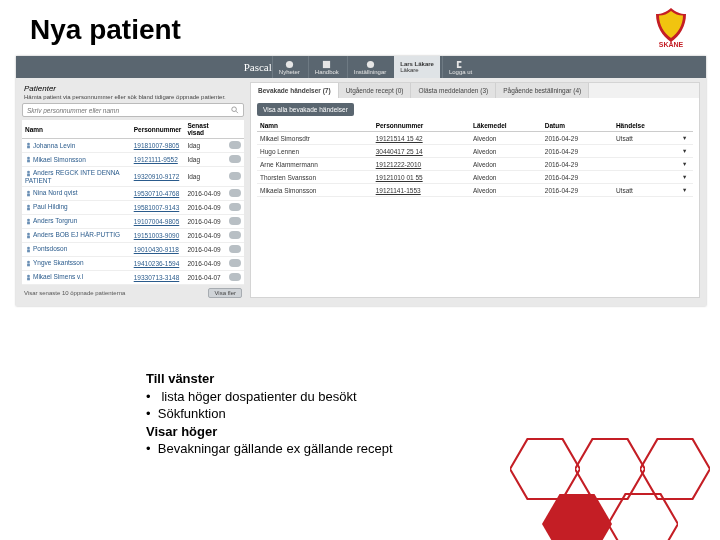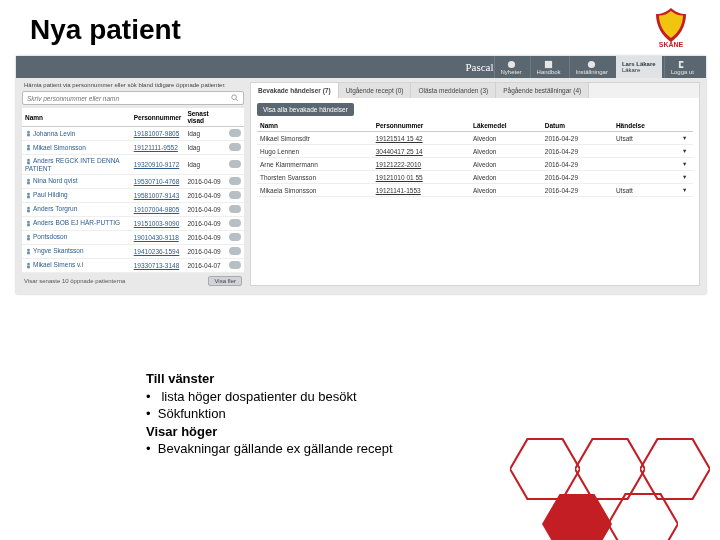--- a/index.html
+++ b/index.html
@@ -5,21 +5,21 @@
   * { box-sizing: border-box; margin: 0; padding: 0; }
   body { font-family: Arial, sans-serif; background: #fff; width: 720px; height: 540px; position: relative; overflow: hidden; }
 
   .slide-title { font-size: 28px; font-weight: bold; padding: 14px 0 10px 30px; }
 
   .logo { position: absolute; top: 8px; right: 24px; width: 50px; height: 40px; }
 
   .app-window { margin: 0 14px 0 16px; box-shadow: 0 0 2px rgba(0,0,0,.3); font-size: 7px; background:#e9e9e9; }
 
   
-  .app-bar { background:#5a6670; height: 22px; display: flex; align-items: center; justify-content: flex-end; color:#fff; padding: 0 6px; }
+  .app-bar { background:#5a6670; height: 22px; display: flex; align-items: center; justify-content: center; color:#fff; padding: 0 6px; }
   .app-bar-title { font-family: Georgia, serif; font-size: 11px; }
   .app-bar-right { display:flex; gap:2px; align-items:stretch; height:100%; }
   .app-icon { display:flex; flex-direction:column; align-items:center; justify-content:center; padding: 0 6px; font-size:6px; color:#e6e6e6; border-left:1px solid #6e7a83; }
   .app-icon svg { width:9px; height:9px; fill:#e6e6e6; }
   .user-block { background:#dfe3e6; color:#333; padding: 0 6px; display:flex; flex-direction:column; justify-content:center; font-size:6px; line-height:1.05; }
   .user-block .n { font-weight:bold; }
 
   .app-body { display:flex; background:#e9e9e9; padding: 4px 6px 8px 6px; gap:6px; }
 
   
@@ -107,20 +107,21 @@
             <path d="M1 1h5v2H3v4h3v2H1z"></path>
           </svg>
           <span>Logga ut</span>
         </div>
     </div>
   </div>
 
   <div class="app-body">
 
     <div class="left-panel">
+      <div class="panel-head">Patienter</div>
       <div class="panel-sub">Hämta patient via personnummer eller sök bland tidigare öppnade patienter.</div>
       <div class="search-box">
         <input placeholder="Skriv personnummer eller namn" style="">
         <svg viewBox="0 0 10 10">
             <circle cx="4" cy="4" r="3" fill="none" stroke="#888"></circle>
             <line x1="6.5" y1="6.5" x2="9" y2="9" stroke="#888"></line>
           </svg>
       </div>
       <table class="plist">
         <tbody>

